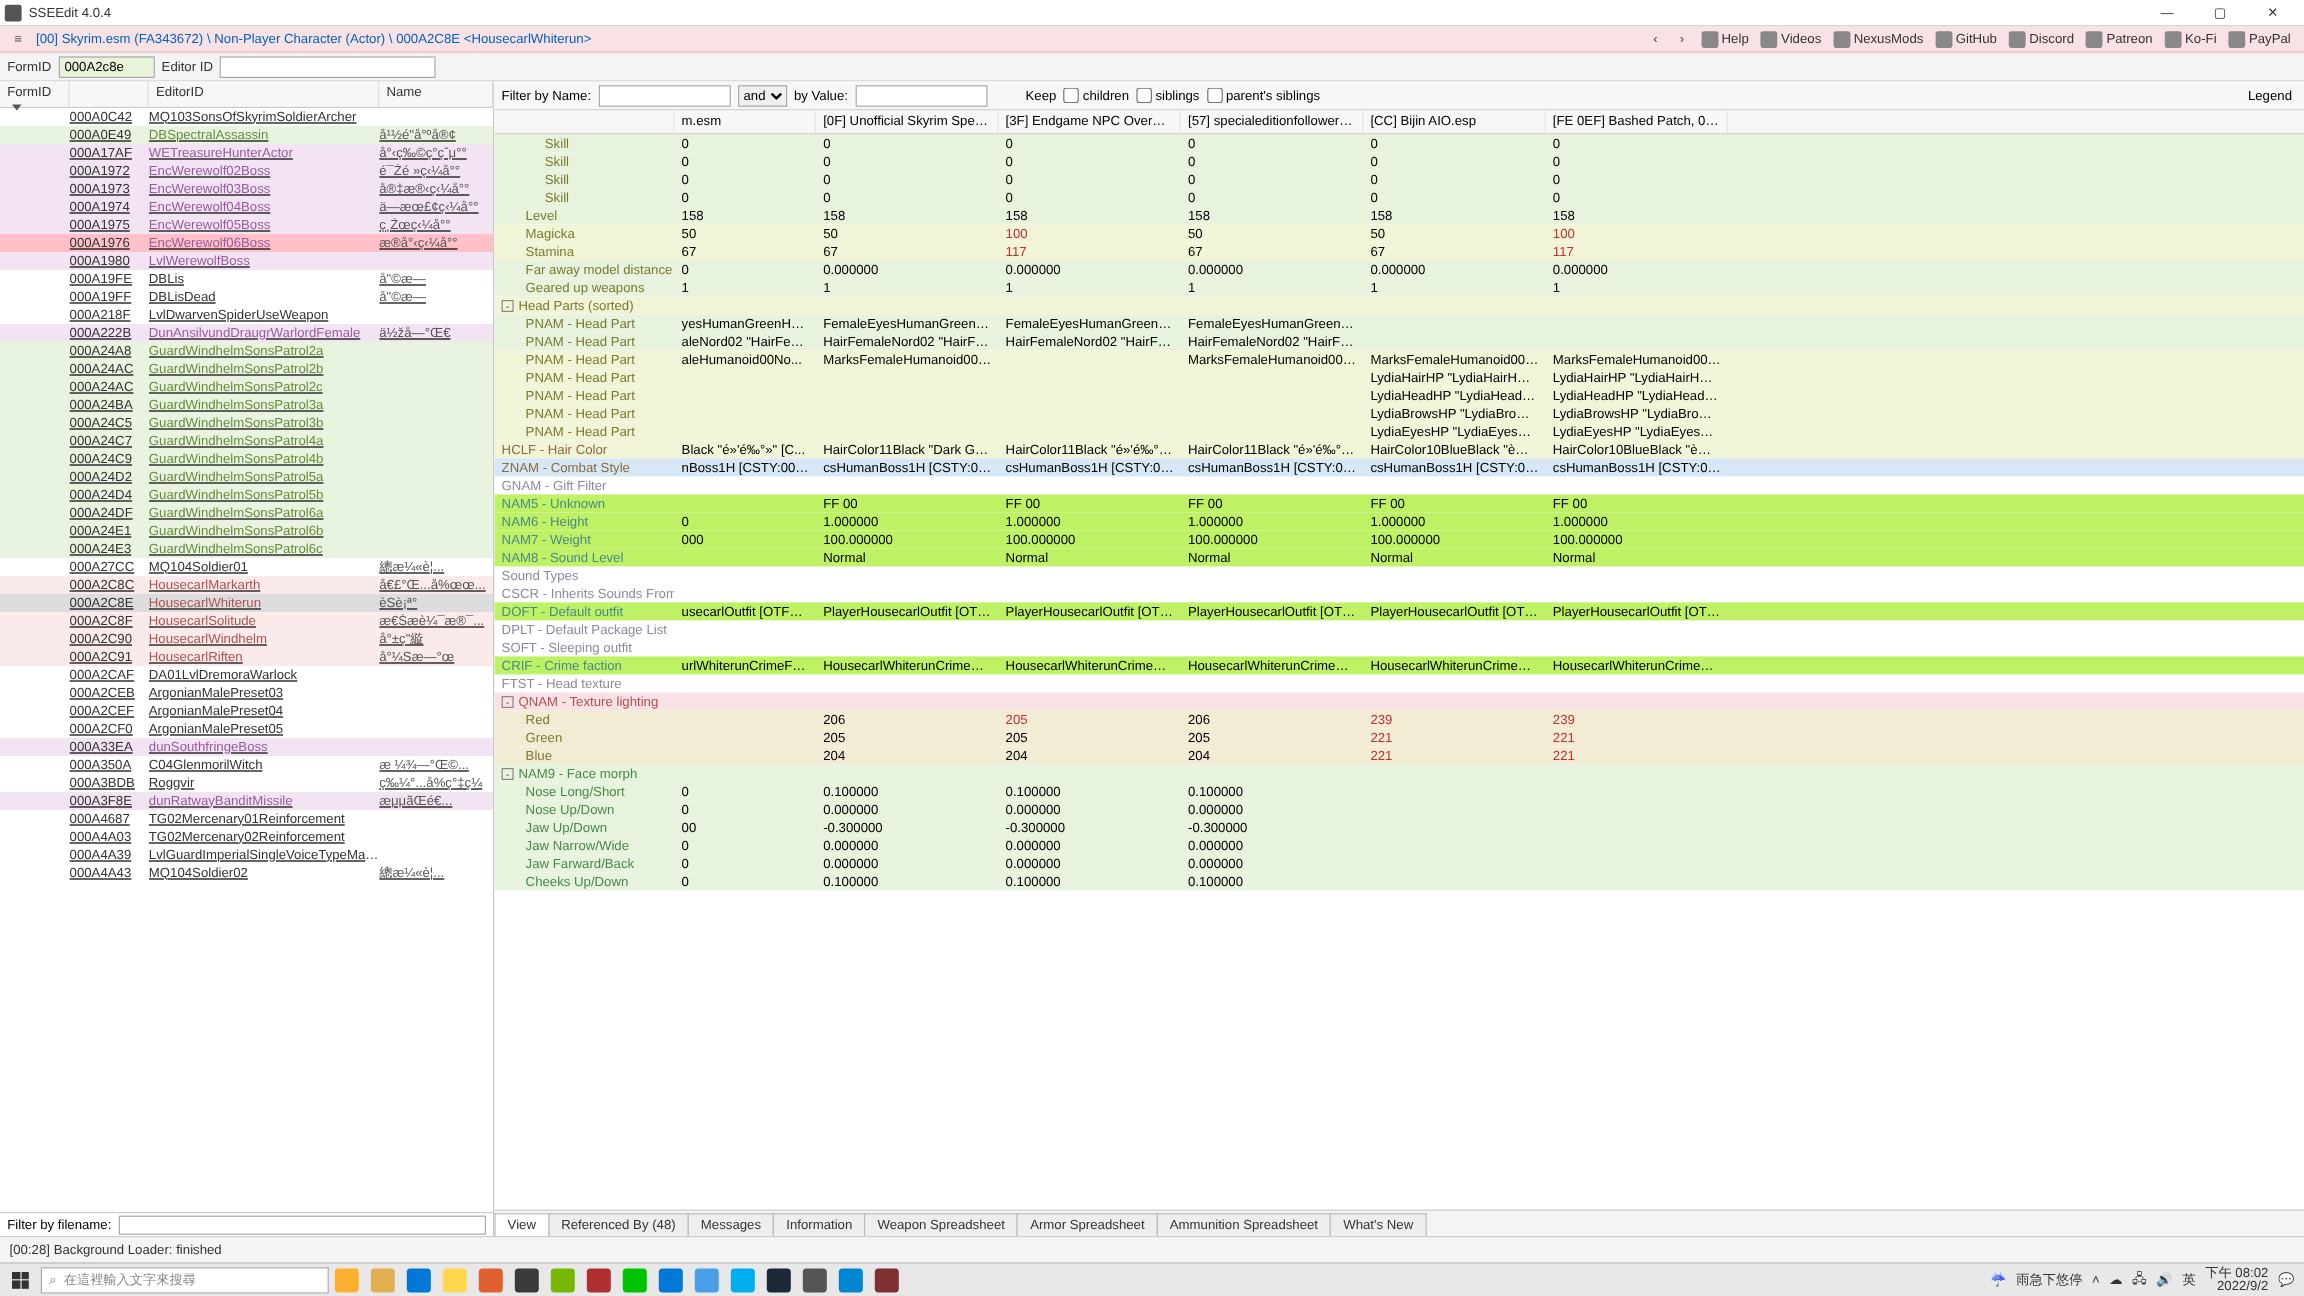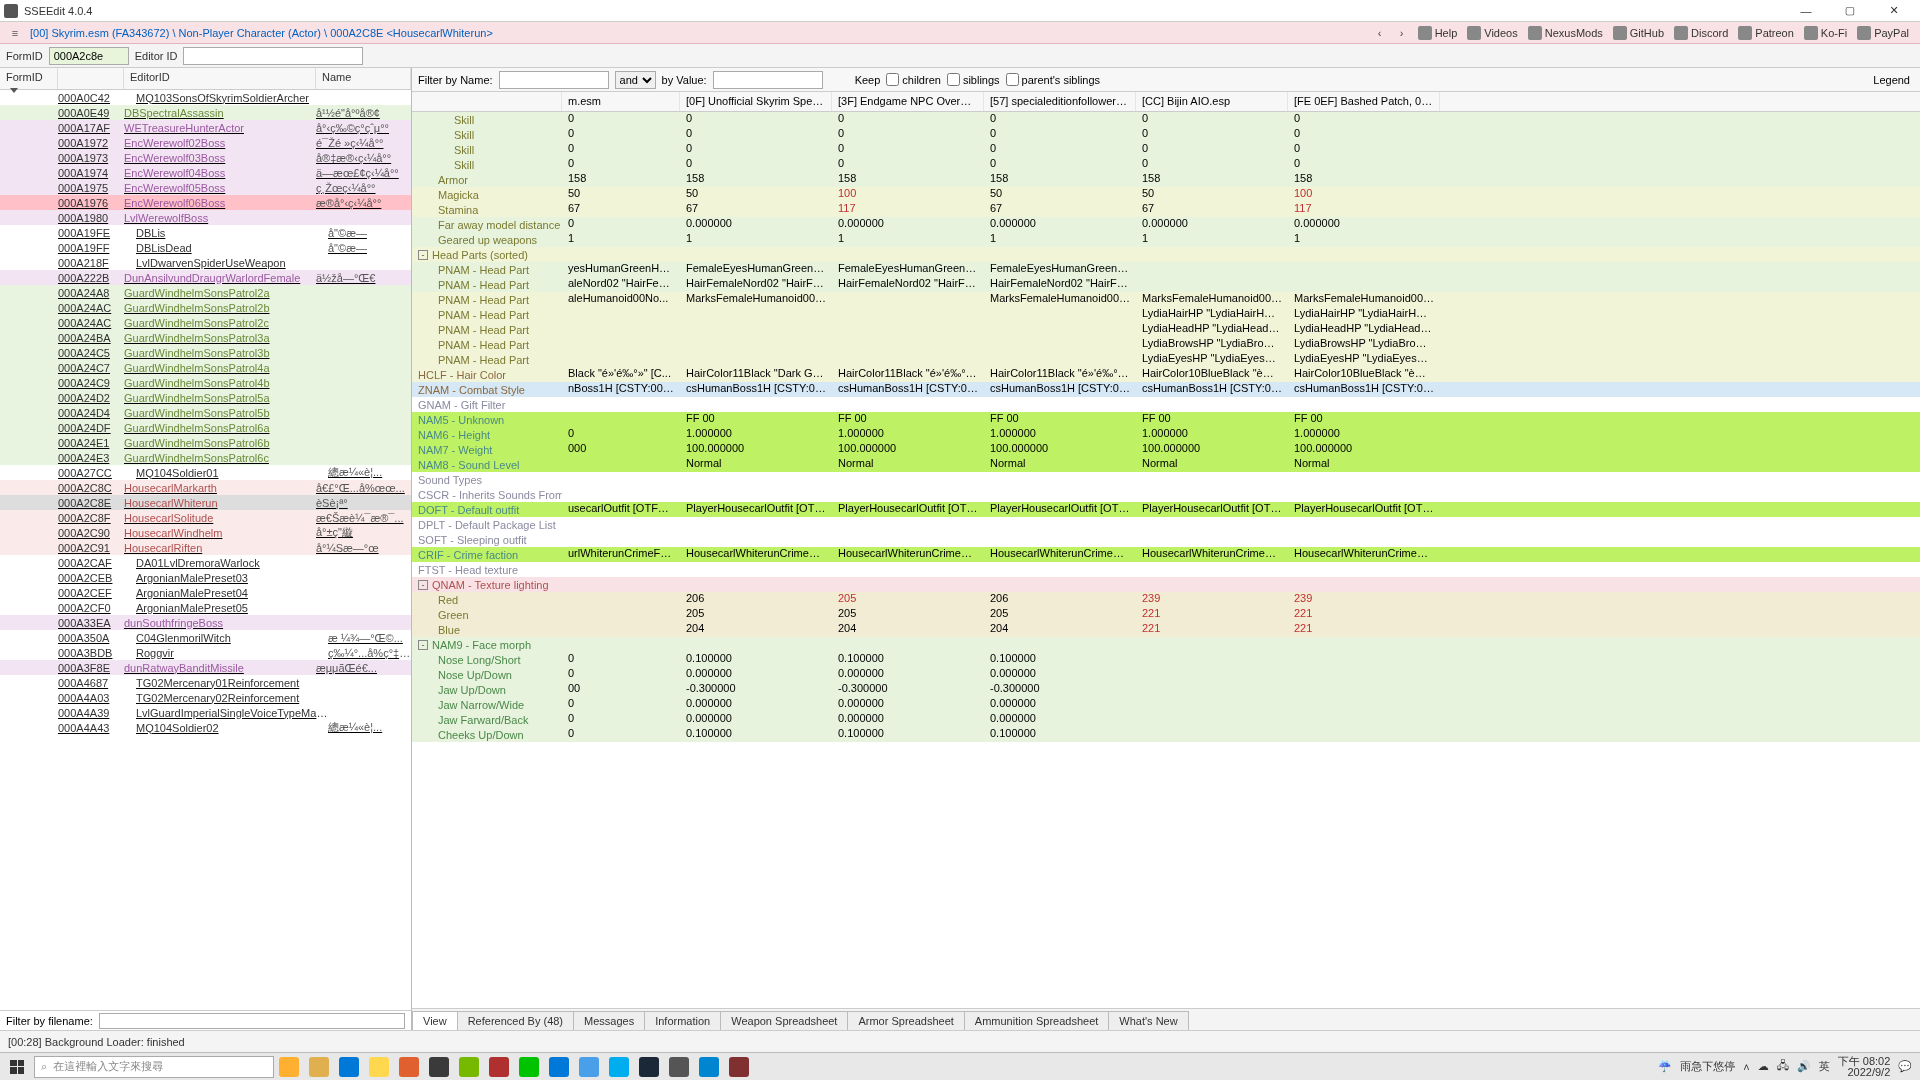--- a/index.html
+++ b/index.html
@@ -39,41 +39,41 @@
 
 .lbody{overflow:auto;flex:1;text-decoration:underline;}
 .lrow{display:flex;height:15px;align-items:center;padding-left:58px;}
 .lrow .fid{width:66px;color:#333;}
 .lrow .eid{width:192px;overflow:hidden;white-space:nowrap;text-overflow:ellipsis;}
 .lrow .nm{flex:1;overflow:hidden;white-space:nowrap;text-overflow:ellipsis;color:#555;}
 .c-green0 .eid{color:#6a8a3a;} .c-green0{background:#e8f4e0;}
 .c-purple .eid{color:#9a5aa0;} .c-purple{background:#f2e4f3;}
 .c-purpleR{background:#f0d6e0;} .c-purpleR .eid{color:#9a5aa0;}
 .c-red .eid{color:#b05050;} .c-red{background:#fbeaea;}
-.c-plain .eid{color:#333;margin-left:12px;}
+.c-plain .eid{color:#333;}
 .sel{background:#ddd;} .sel .fid,.sel .eid{font-weight:500;}
 .hlbar{background:#ffc0c8 !important;}
 
 
 .lfilter{height:20px;border-top:1px solid #ccc;display:flex;align-items:center;padding:0 6px;gap:6px;}
 .lfilter input{flex:1;height:16px;border:1px solid #aaa;}
 
 
 .rfilter{height:24px;border-bottom:1px solid #ccc;display:flex;align-items:center;padding:0 6px;gap:6px;background:#f7f7f7;}
 .rfilter input[type=text]{height:18px;border:1px solid #aaa;width:110px;}
 .rfilter select{height:18px;border:1px solid #aaa;}
 .rfilter .cb{display:flex;align-items:center;gap:3px;}
 .rfilter .legend{margin-left:auto;padding-right:4px;}
 
 
 .rgrid{flex:1;overflow:auto;position:relative;}
 .rhdr{display:flex;height:20px;background:#f7f7f7;position:sticky;top:0;border-bottom:1px solid #ccc;z-index:1;}
 .rhdr div{padding:3px 6px;overflow:hidden;white-space:nowrap;text-overflow:ellipsis;border-right:1px solid #e5e5e5;}
 .rc0{width:150px;} .rc1{width:118px;} .rc2{width:152px;} .rc3{width:152px;} .rc4{width:152px;} .rc5{width:152px;} .rc6{width:152px;}
-.rrow{display:flex;height:15px;}
+.rrow{display:flex;height:15px;align-items:center;}
 .rrow > div{padding:0 6px;overflow:hidden;white-space:nowrap;text-overflow:ellipsis;}
 .rname{width:150px;display:flex;align-items:center;}
 .rv{width:118px;} .rv2,.rv3,.rv4,.rv5,.rv6{width:152px;}
 .indent1{padding-left:26px !important;}
 .indent2{padding-left:42px !important;}
 .tw{display:inline-block;width:10px;height:10px;border:1px solid #888;margin-right:4px;line-height:8px;text-align:center;font-size:9px;color:#555;}
 .name-olive{color:#7a7a30;}
 .name-brown{color:#8a6a40;}
 .name-gray{color:#8a8aa0;}
 .name-teal{color:#4a8a88;}
@@ -474,21 +474,21 @@
             </div>
             <div class="rv">0</div>
             <div class="rv2">0</div>
             <div class="rv3">0</div>
             <div class="rv4">0</div>
             <div class="rv5">0</div>
             <div class="rv6">0</div>
           </div>
           <div class="rrow bg-lg">
             <div class="rname indent1">
-              <span class="name-olive">Armor</span>
+              <span class="name-olive">Level</span>
             </div>
             <div class="rv">158</div>
             <div class="rv2">158</div>
             <div class="rv3">158</div>
             <div class="rv4">158</div>
             <div class="rv5">158</div>
             <div class="rv6">158</div>
           </div>
           <div class="rrow bg-yg">
             <div class="rname indent1">

